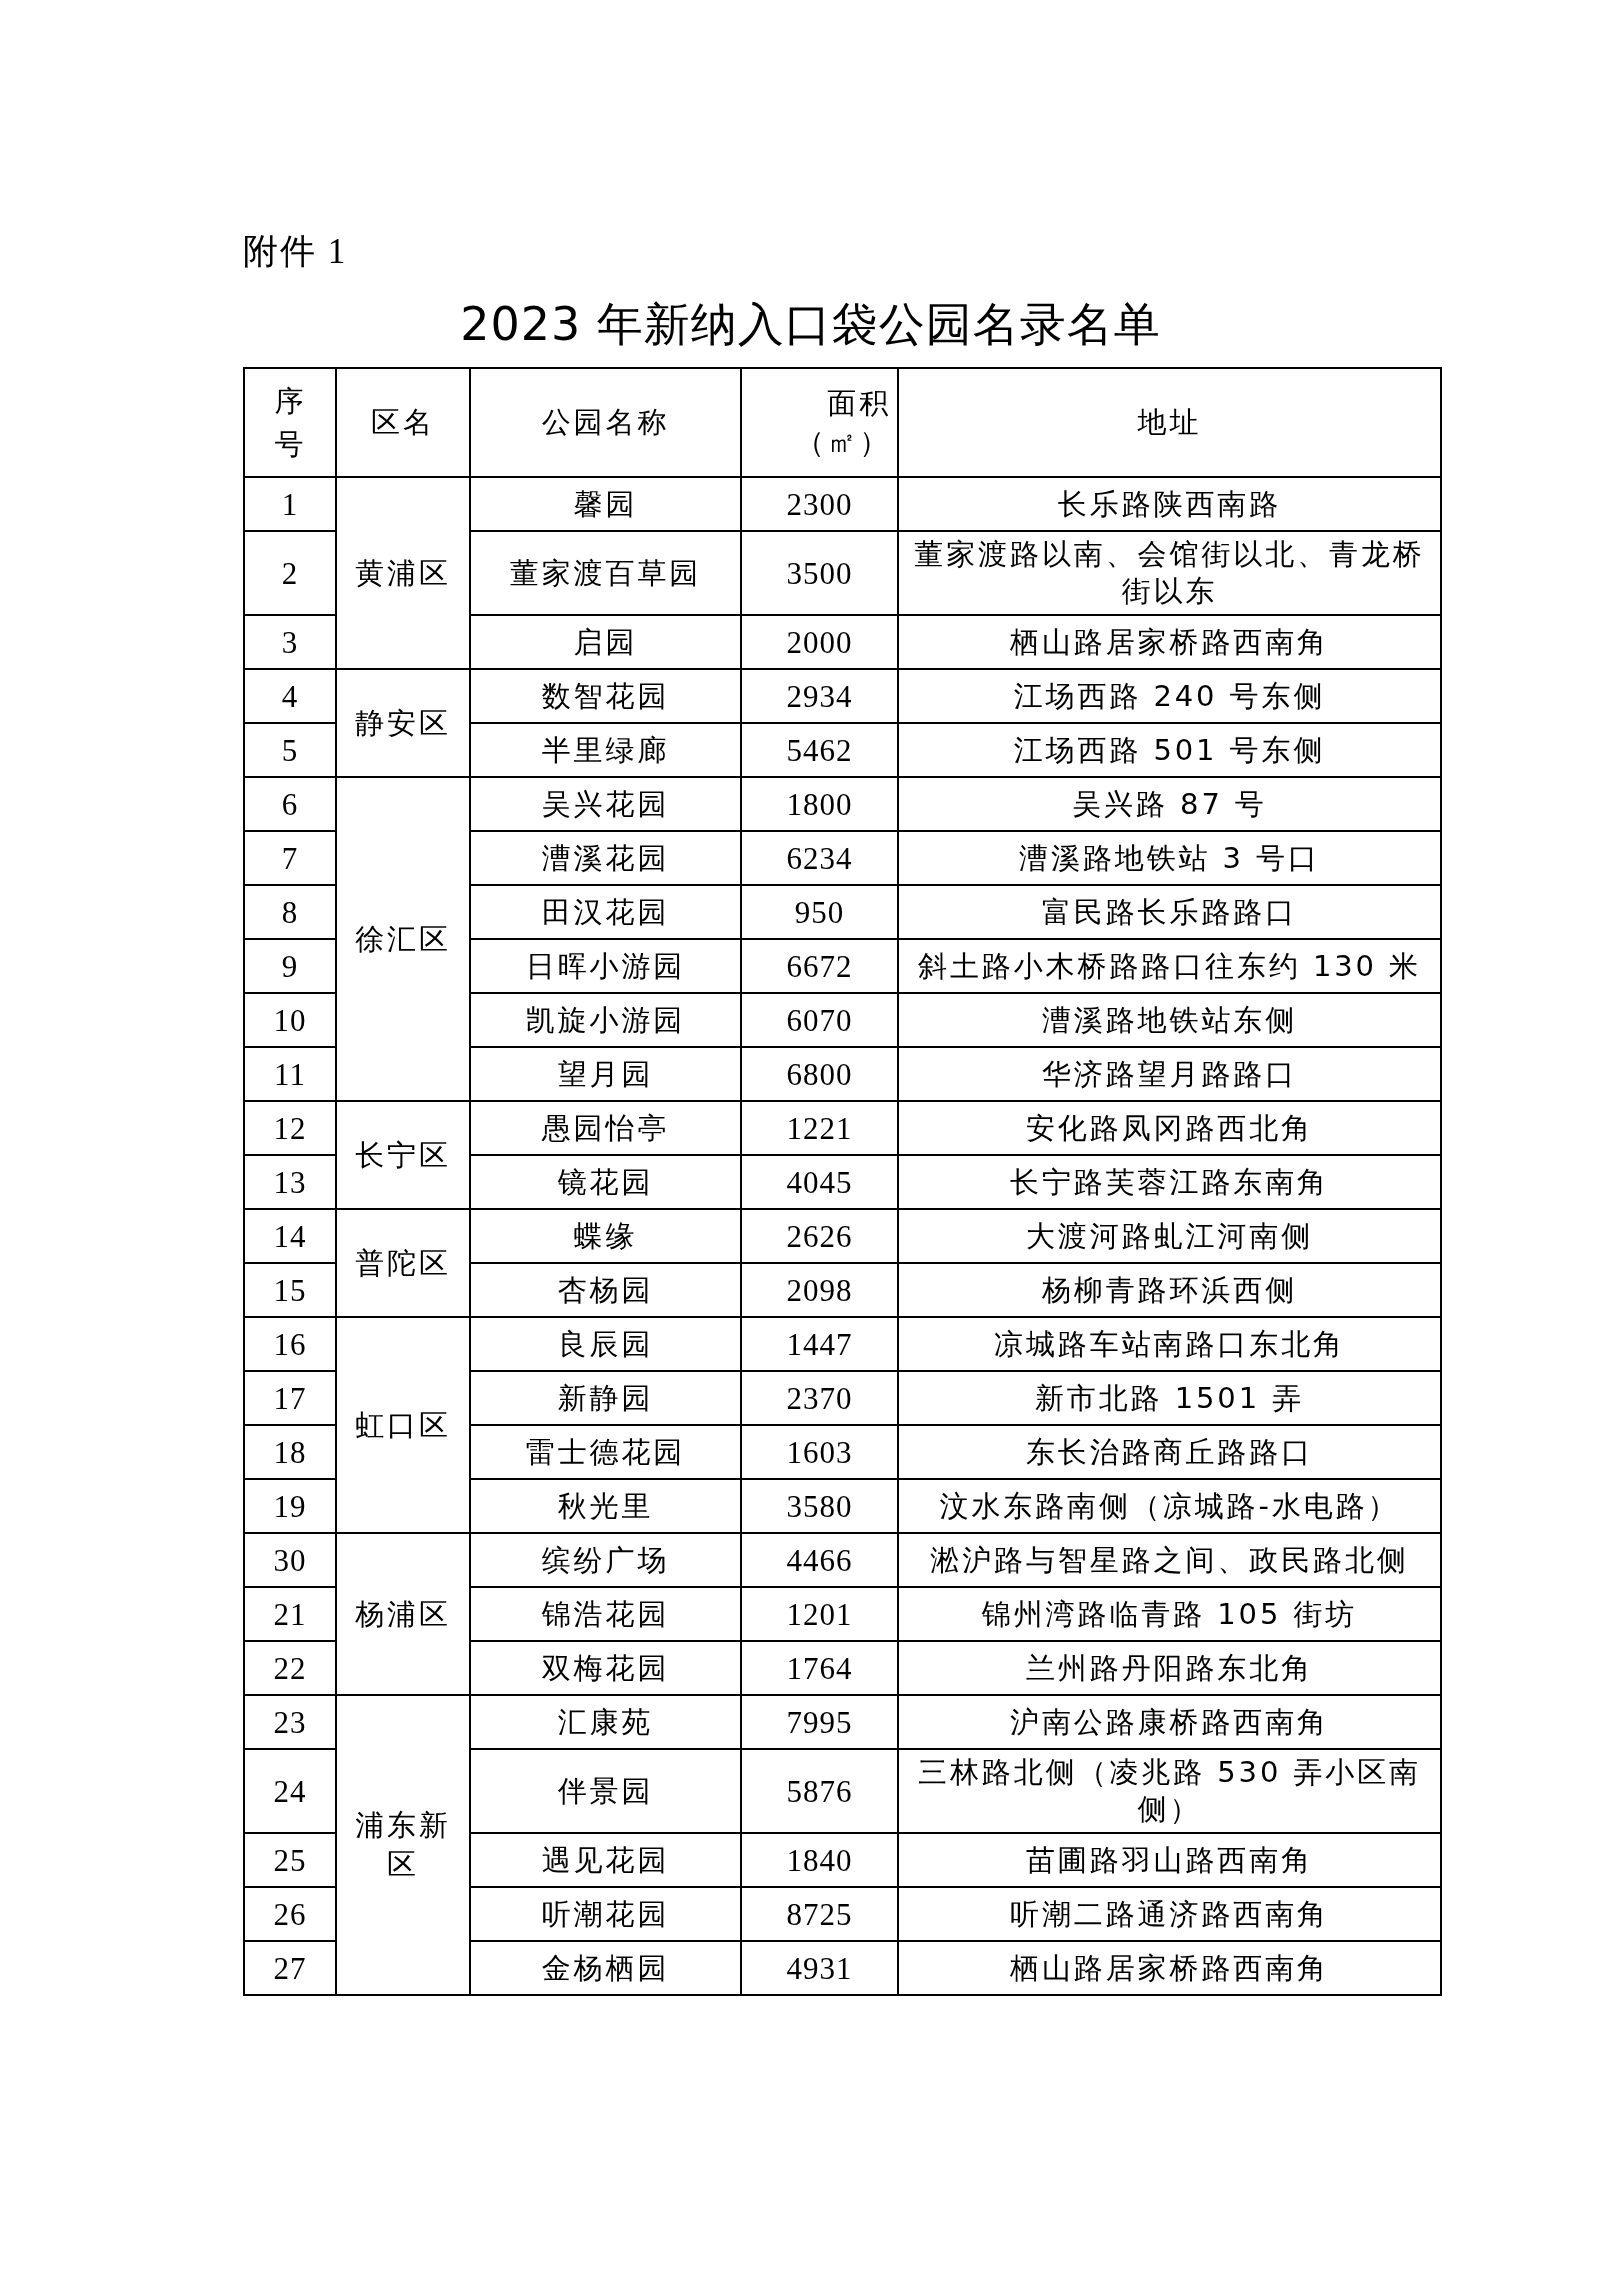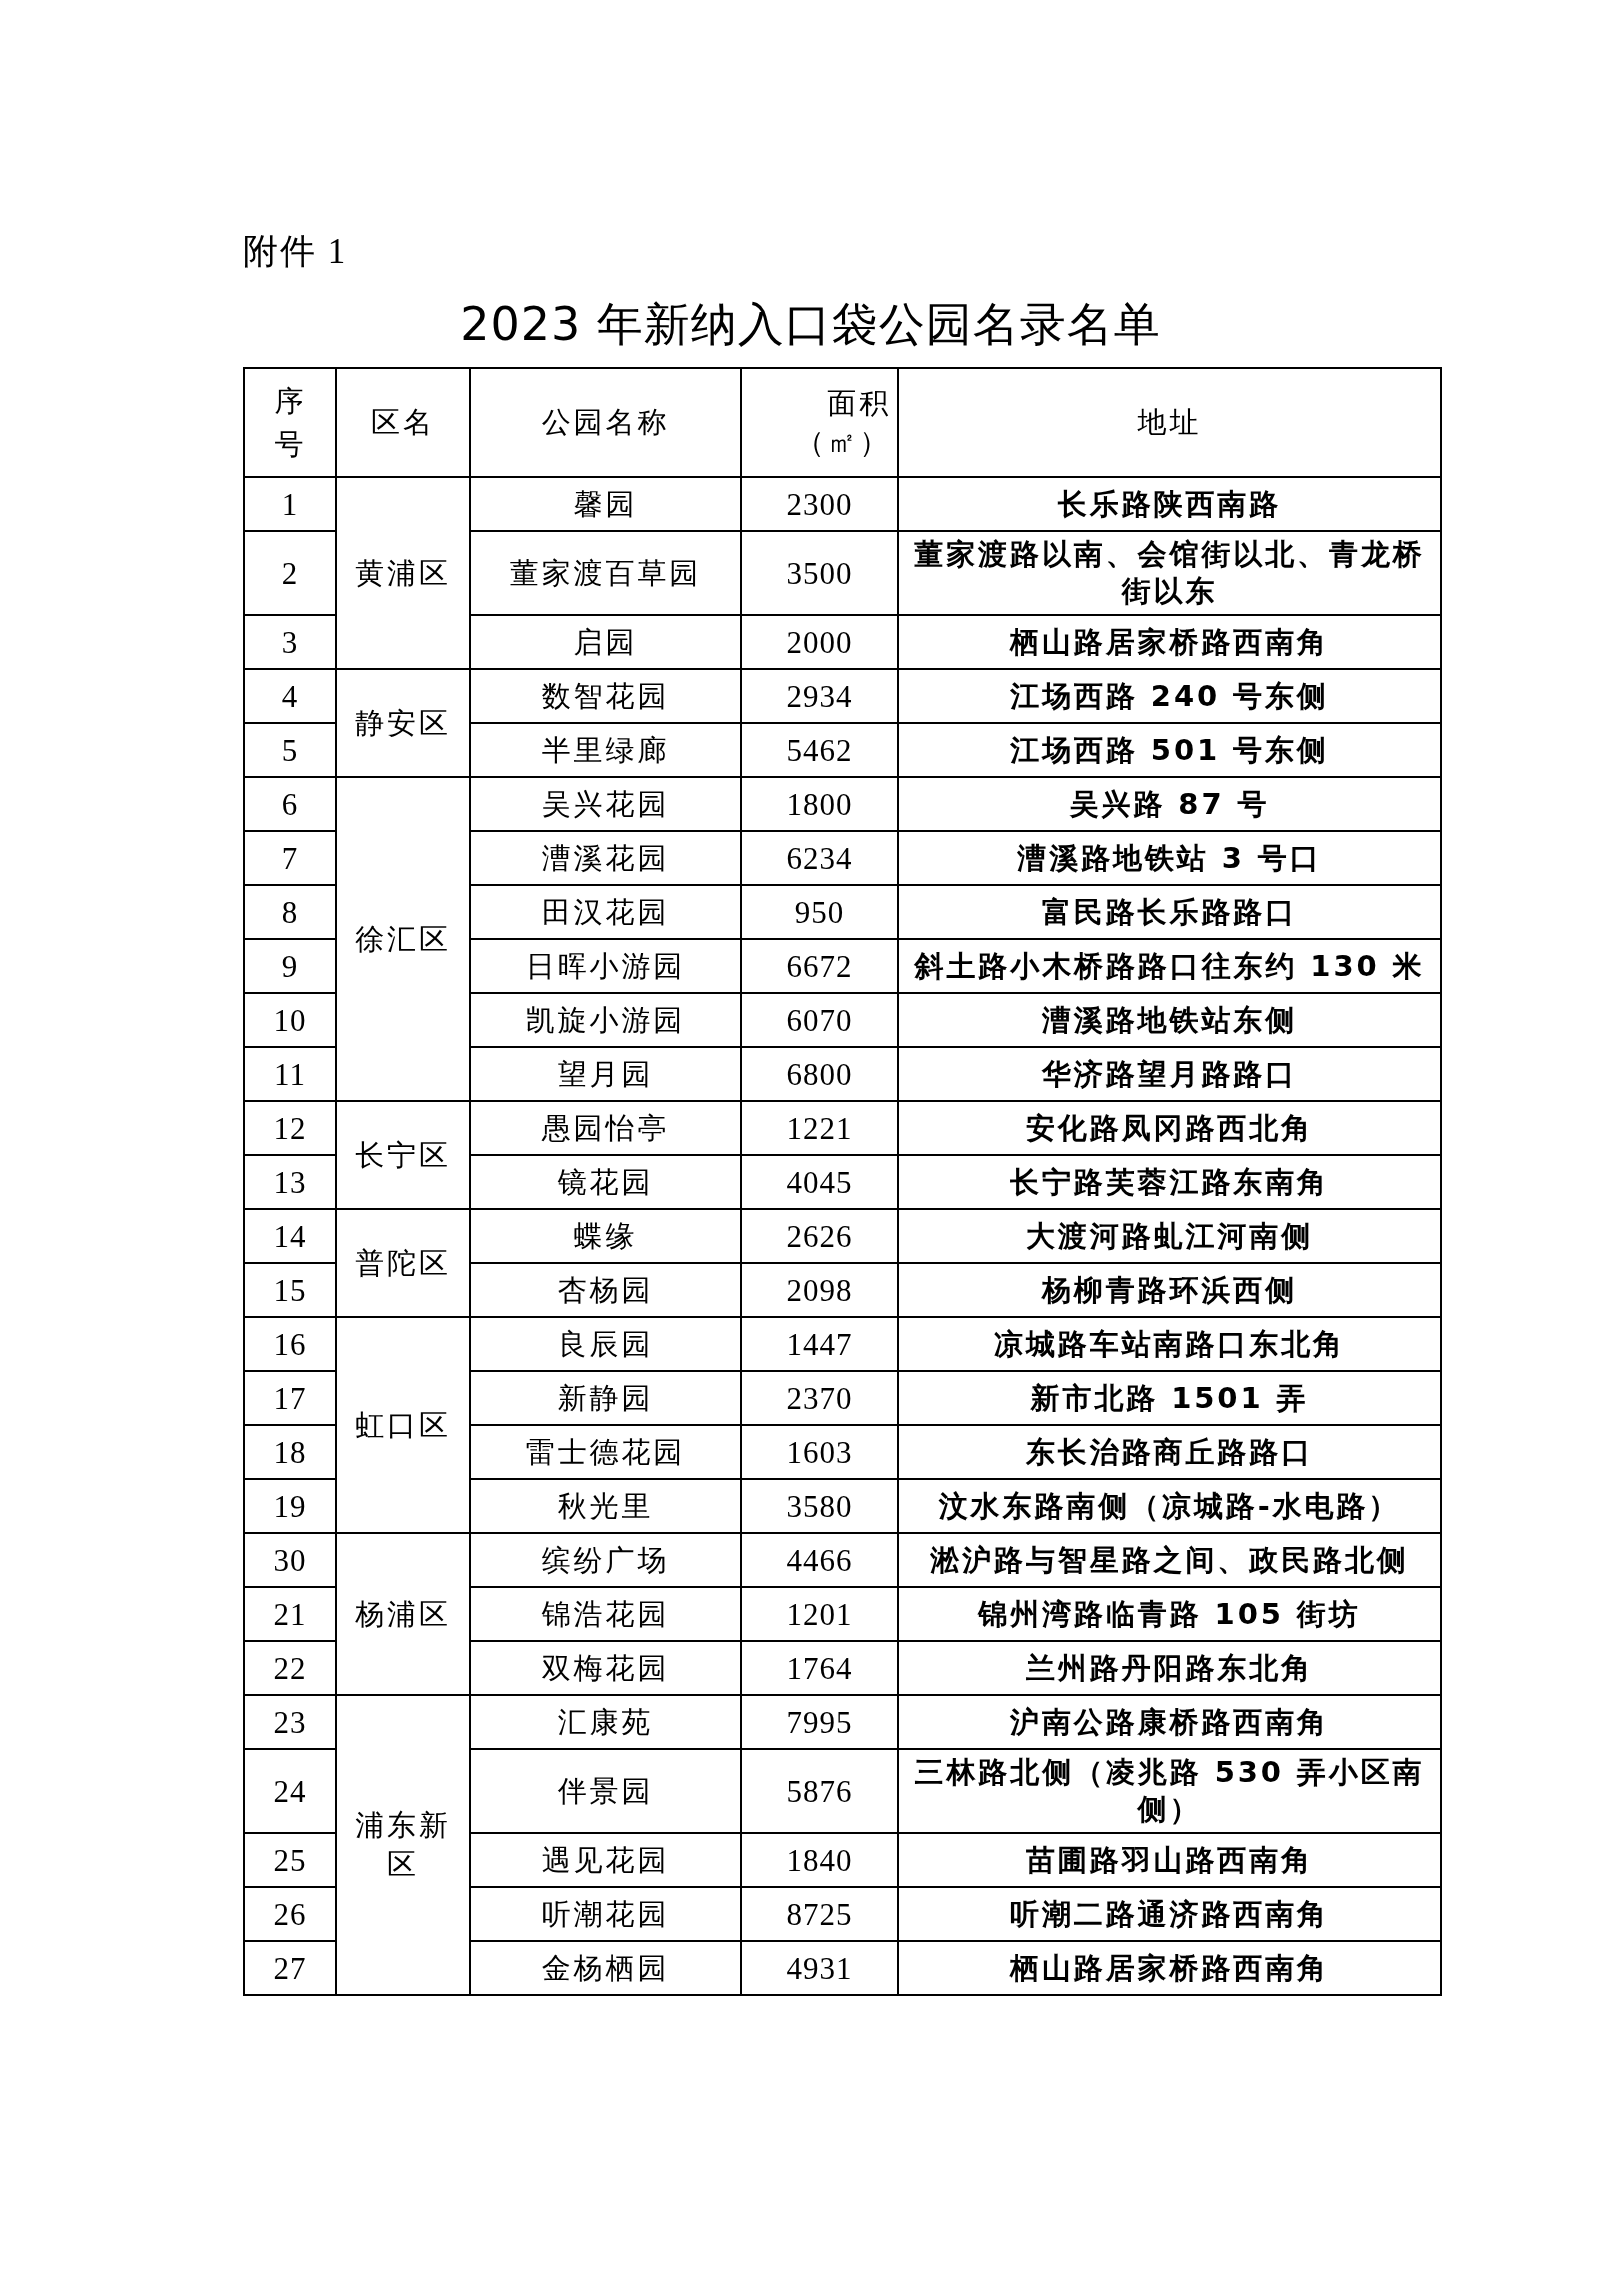--- a/index.html
+++ b/index.html
@@ -12,21 +12,21 @@
   table { position: absolute; left: 243px; top: 367px; border-collapse: collapse;
           table-layout: fixed; width: 1197px; }
   td, th { border: 2px solid #000; text-align: center; vertical-align: middle; padding: 0 5.9px;
            font-size: 29px; font-weight: normal; line-height: 39px; letter-spacing: 2.9px;
            font-family: "DejaVu Sans", sans-serif; }
   th { height: 107px; }
   th.seq { line-height: 43px; }
   td { height: 52px; }
   tr.tall td { height: 82px; }
   td.num, td.area { font-family: "Liberation Serif", serif; font-size: 31px; letter-spacing: 1px; }
-  td.addr { line-height: 37px; font-weight: bold; }
+  td.addr { line-height: 37px; }
   .unit { display: block; line-height: 39px; text-align: right; }
 </style>
 </head>
 <body>
 
 <div class="attach">附件 1</div>
 <div class="title">2023 年新纳入口袋公园名录名单</div>
 
 <table>
   <colgroup>

